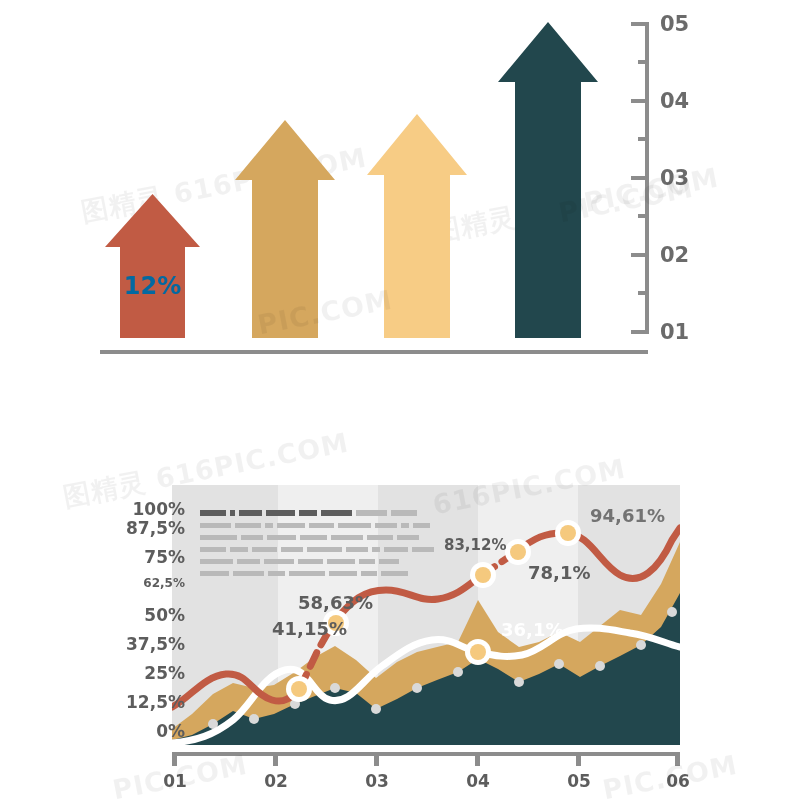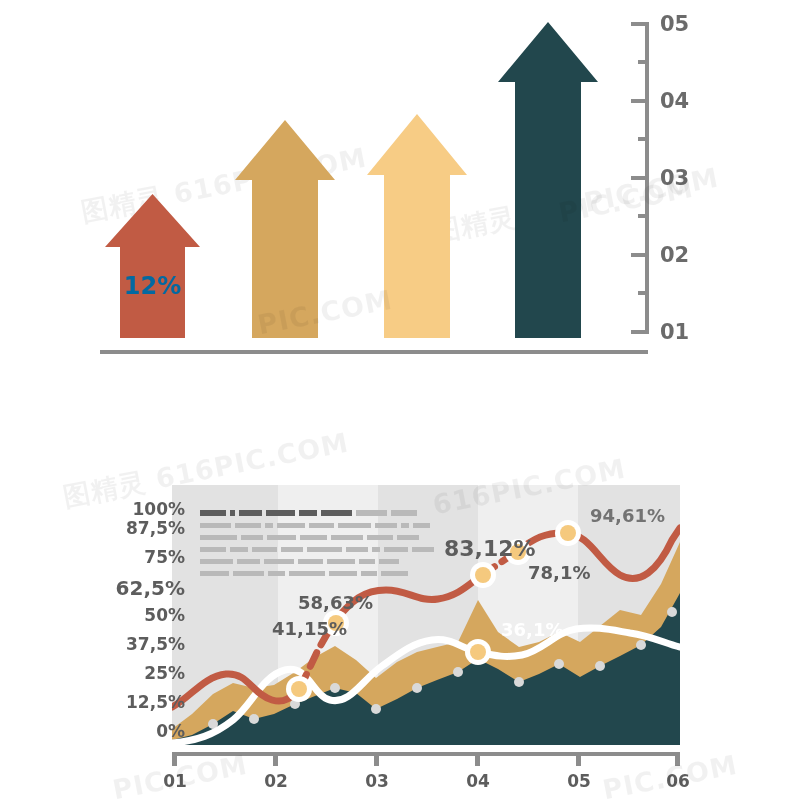--- a/index.html
+++ b/index.html
@@ -254,37 +254,37 @@
       <rect x="289" y="171" width="36" height="5" fill="#b9b9b9"></rect>
       <rect x="329" y="171" width="28" height="5" fill="#b9b9b9"></rect>
       <rect x="361" y="171" width="16" height="5" fill="#b9b9b9"></rect>
       <rect x="381" y="171" width="27" height="5" fill="#b9b9b9"></rect>
     </g>
   </svg>
 
   <div class="abs" style="left:100px; top:499px; width:85px; text-align:right; color:#5d5d5d; font-size:17px; font-weight:bold;">100%</div>
   <div class="abs" style="left:100px; top:518px; width:85px; text-align:right; color:#5d5d5d; font-size:17px; font-weight:bold;">87,5%</div>
   <div class="abs" style="left:100px; top:547px; width:85px; text-align:right; color:#5d5d5d; font-size:17px; font-weight:bold;">75%</div>
-  <div class="abs" style="left:100px; top:576px; width:85px; text-align:right; color:#5d5d5d; font-size:20px; font-weight:bold;">62,5%</div>
+  <div class="abs" style="left:100px; top:576px; width:85px; text-align:right; color:#5d5d5d; font-size:12px; font-weight:bold;">62,5%</div>
   <div class="abs" style="left:100px; top:605px; width:85px; text-align:right; color:#5d5d5d; font-size:17px; font-weight:bold;">50%</div>
   <div class="abs" style="left:100px; top:634px; width:85px; text-align:right; color:#5d5d5d; font-size:17px; font-weight:bold;">37,5%</div>
   <div class="abs" style="left:100px; top:663px; width:85px; text-align:right; color:#5d5d5d; font-size:17px; font-weight:bold;">25%</div>
   <div class="abs" style="left:100px; top:692px; width:85px; text-align:right; color:#5d5d5d; font-size:17px; font-weight:bold;">12,5%</div>
   <div class="abs" style="left:100px; top:721px; width:85px; text-align:right; color:#5d5d5d; font-size:17px; font-weight:bold;">0%</div>
 
   <div class="abs" style="left:160px; top:771px; width:30px; text-align:center; color:#5d5d5d; font-size:17px; font-weight:bold;">01</div>
   <div class="abs" style="left:261px; top:771px; width:30px; text-align:center; color:#5d5d5d; font-size:17px; font-weight:bold;">02</div>
   <div class="abs" style="left:362px; top:771px; width:30px; text-align:center; color:#5d5d5d; font-size:17px; font-weight:bold;">03</div>
   <div class="abs" style="left:463px; top:771px; width:30px; text-align:center; color:#5d5d5d; font-size:17px; font-weight:bold;">04</div>
   <div class="abs" style="left:564px; top:771px; width:30px; text-align:center; color:#5d5d5d; font-size:17px; font-weight:bold;">05</div>
   <div class="abs" style="left:663px; top:771px; width:30px; text-align:center; color:#5d5d5d; font-size:17px; font-weight:bold;">06</div>
 
   <div class="abs" style="left:272px; top:618px; color:#5d5d5d; font-size:18px; font-weight:bold;">41,15%</div>
   <div class="abs" style="left:298px; top:592px; color:#5d5d5d; font-size:18px; font-weight:bold;">58,63%</div>
-  <div class="abs" style="left:444px; top:536px; color:#5d5d5d; font-size:22px; font-weight:bold;">83,12%</div>
+  <div class="abs" style="left:444px; top:536px; color:#5d5d5d; font-size:15px; font-weight:bold;">83,12%</div>
   <div class="abs" style="left:528px; top:562px; color:#5d5d5d; font-size:18px; font-weight:bold;">78,1%</div>
   <div class="abs" style="left:590px; top:505px; color:#737373; font-size:18px; font-weight:bold;">94,61%</div>
   <div class="abs" style="left:501px; top:619px; color:#ffffff; font-size:18px; font-weight:bold;">36,1%</div>
 
   <div class="wm" style="left:60px; top:480px; font-size:27px;">图精灵 616PIC.COM</div>
   <div class="wm" style="left:430px; top:490px; font-size:27px;">616PIC.COM</div>
   <div class="wm" style="left:255px; top:310px; font-size:27px;">PIC.COM</div>
   <div class="wm" style="left:110px; top:775px; font-size:27px;">PIC.COM</div>
   <div class="wm" style="left:600px; top:775px; font-size:27px;">PIC.COM</div>
 

